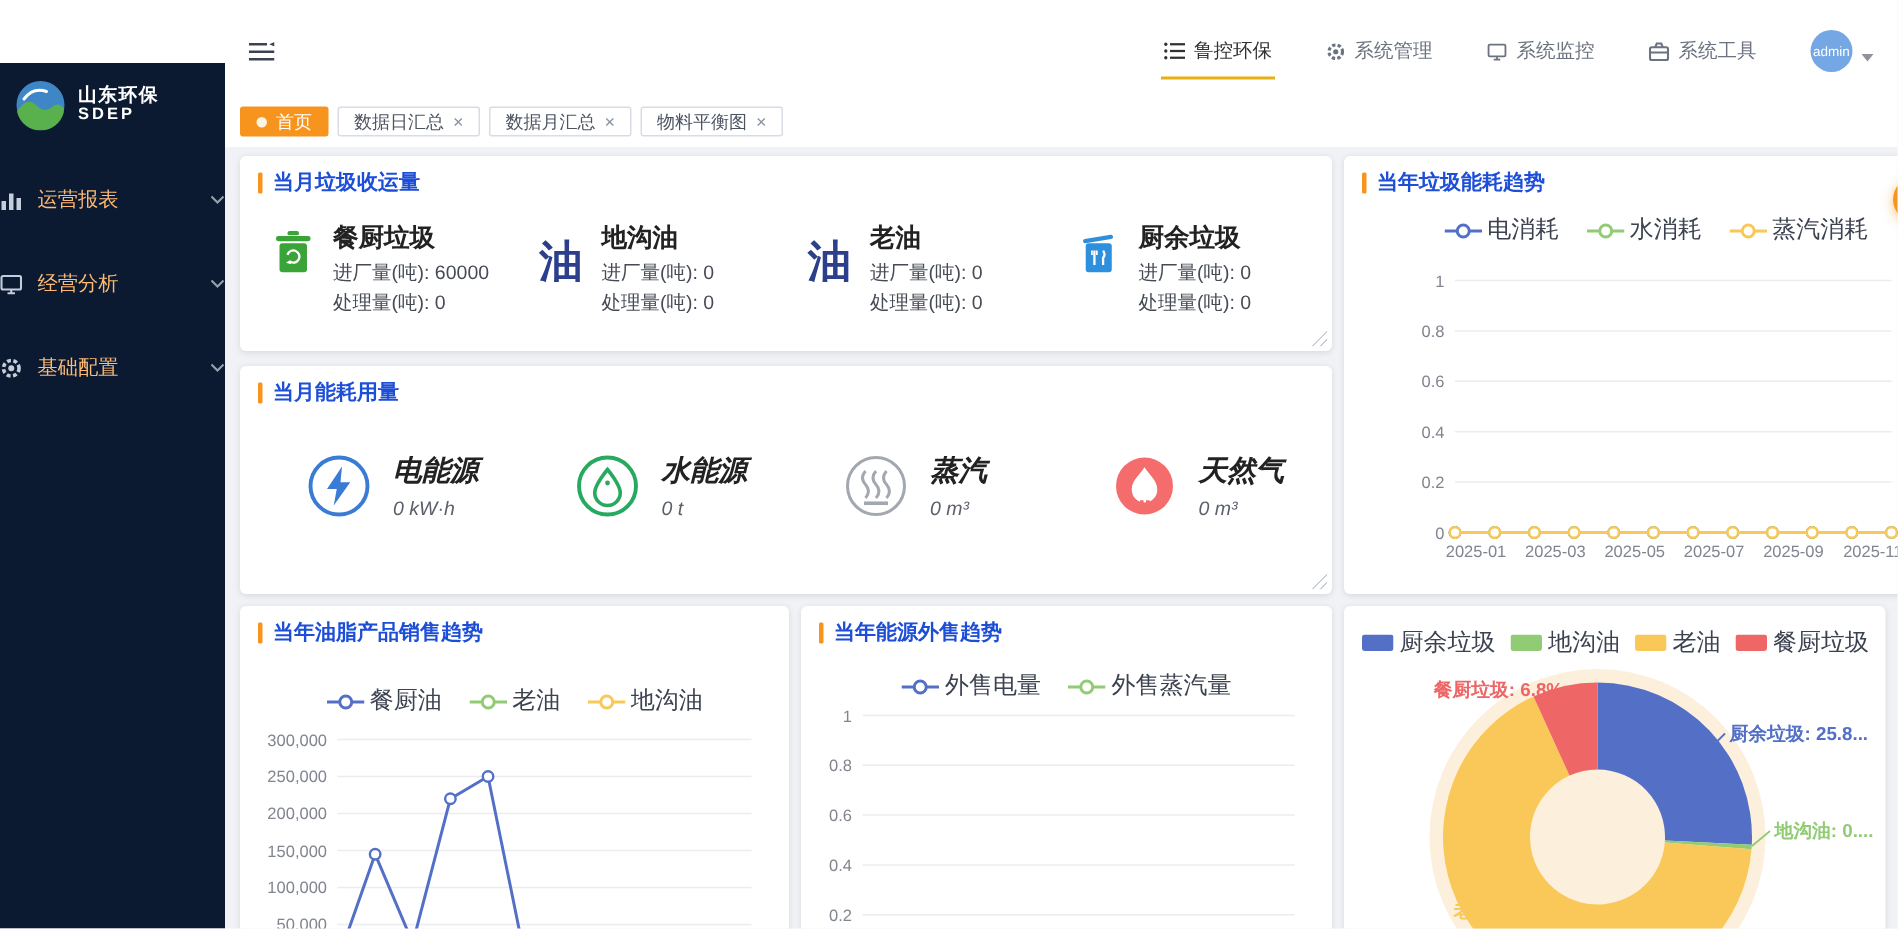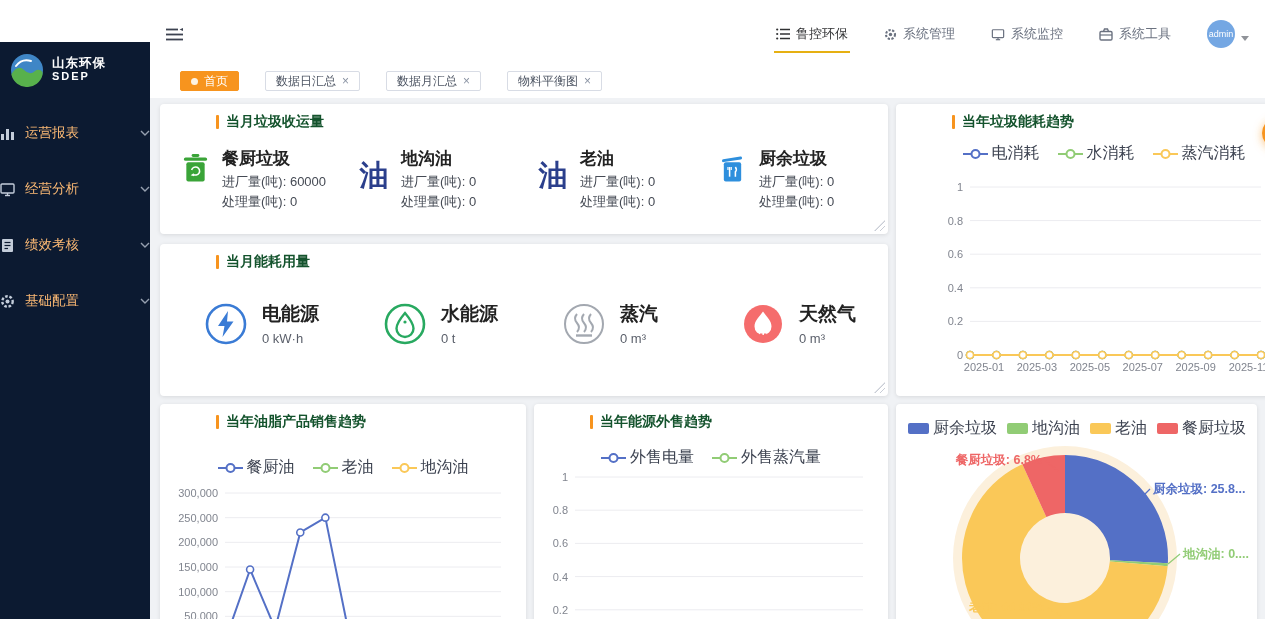--- a/index.html
+++ b/index.html
@@ -24,45 +24,45 @@
   .top-nav{margin-left:auto;display:flex;align-items:center;gap:36px;}
   .nav-item{display:flex;align-items:center;gap:6px;font-size:13px;color:#6b7280;height:38px;position:relative;cursor:pointer;}
   .nav-item.active{color:#303133;}
   .nav-item.active::after{content:"";position:absolute;left:-2px;right:-2px;bottom:0;height:2px;background:#e6b012;}
   .user{display:flex;align-items:center;gap:6px;cursor:pointer;}
   .avatar{width:28px;height:28px;border-radius:50%;background:#74a7e3;color:#fff;font-size:9px;display:flex;align-items:center;justify-content:center;}
   .caret{width:0;height:0;border-left:4px solid transparent;border-right:4px solid transparent;border-top:5px solid #909399;margin-top:8px;}
 
   
   .tabbar{height:26px;background:#fff;display:flex;align-items:center;gap:6px;padding:0 10px 4px;}
-  .tab{display:flex;align-items:center;gap:6px;font-size:12px;height:20px;padding:0 10px;border:1px solid #d8dce5;border-radius:2px;background:#fff;color:#4c5462;cursor:pointer;box-sizing:border-box;margin-left:20px;}
+  .tab{display:flex;align-items:center;gap:6px;font-size:12px;height:20px;padding:0 10px;border:1px solid #d8dce5;border-radius:2px;background:#fff;color:#4c5462;cursor:pointer;box-sizing:border-box;}
   .tab.active{background:#f7941e;border-color:#f7941e;color:#fff;}
   .tab-dot{width:7px;height:7px;border-radius:50%;background:#fdf3e3;}
   .tab-x{font-size:12px;line-height:1;color:#8a93a3;}
 
   
   .content{position:relative;flex:1;}
   .card{position:absolute;background:#fff;border-radius:4px;box-shadow:0 1px 4px rgba(0,0,0,.10);box-sizing:border-box;}
   .card-a{left:10px;top:6px;width:728px;height:130px;}
   .card-b{left:746px;top:6px;width:416px;height:292px;}
   .card-c{left:10px;top:146px;width:728px;height:152px;}
   .card-d{left:10px;top:306px;width:366px;height:300px;overflow:hidden;}
   .card-e{left:384px;top:306px;width:354px;height:300px;overflow:hidden;}
   .card-f{left:746px;top:306px;width:361px;height:300px;overflow:hidden;}
-  .card-title{display:flex;align-items:center;gap:7px;padding:9px 12px 0;font-size:14px;font-weight:600;color:#14532d;margin-left:44px;}
+  .card-title{display:flex;align-items:center;gap:7px;padding:9px 12px 0;font-size:14px;font-weight:600;color:#1d4ed8;}
   .accent{width:3px;height:14px;background:#f7941e;border-radius:1px;}
 
   .stat-row{display:flex;padding:16px 6px 0;}
   .stat{flex:1;display:flex;gap:12px;padding-left:14px;align-items:flex-start;}
   .stat-icon{width:30px;display:flex;justify-content:center;margin-top:6px;}
   .oil-char{font-size:29px;font-weight:bold;color:#2b3f8c;line-height:1;margin-top:8px;}
   .stat-name{font-size:17px;font-weight:bold;color:#222;margin-bottom:2px;}
   .stat-line{font-size:13px;color:#454a54;line-height:1.5;}
 
-  .energy-row{display:flex;padding:30px 6px 0;}
+  .energy-row{display:flex;padding:30px 6px 0;font-style:italic;}
   .energy{flex:1;display:flex;gap:14px;align-items:center;padding-left:38px;}
   .energy-name{font-size:19px;font-weight:bold;color:#222;}
   .energy-value{font-size:13px;color:#5a5f6a;margin-top:4px;}
 
   .chart-legend{display:flex;justify-content:center;align-items:center;gap:18px;margin-top:12px;font-size:16px;color:#3c4250;}
   .legend-item{display:flex;align-items:center;gap:4px;cursor:pointer;}
   .card-d .chart-legend{margin-top:26px;}
   .card-e .chart-legend{margin-top:16px;text-align:center;}
   .card-f .chart-legend{justify-content:flex-start;padding-left:12px;gap:10px;margin-top:14px;}
   .chart-plot{display:flex;justify-content:center;margin-top:2px;}
@@ -100,32 +100,20 @@
             <polyline points="1,1 5,5 9,1" fill="none" stroke="#c4cdda" stroke-width="1.4"></polyline>
           </svg>
       </div>
       <div class="menu-item">
         <svg width="15" height="15" viewBox="0 0 15 15">
             <rect x="1" y="2" width="13" height="9" rx="1" fill="none" stroke="#c4cdda" stroke-width="1.4"></rect>
             <line x1="5" y1="13.5" x2="10" y2="13.5" stroke="#c4cdda" stroke-width="1.4"></line>
             <line x1="7.5" y1="11" x2="7.5" y2="13.5" stroke="#c4cdda" stroke-width="1.4"></line>
           </svg>
         <span>经营分析</span>
-        <svg class="chev" width="10" height="6" viewBox="0 0 10 6">
-            <polyline points="1,1 5,5 9,1" fill="none" stroke="#c4cdda" stroke-width="1.4"></polyline>
-          </svg>
-      </div>
-      <div class="menu-item">
-        <svg width="15" height="15" viewBox="0 0 15 15">
-            <rect x="2" y="1" width="11" height="13" rx="1" fill="#c4cdda"></rect>
-            <line x1="4.5" y1="4.5" x2="10.5" y2="4.5" stroke="#0c1a31" stroke-width="1.2"></line>
-            <line x1="4.5" y1="7.5" x2="10.5" y2="7.5" stroke="#0c1a31" stroke-width="1.2"></line>
-            <line x1="4.5" y1="10.5" x2="8" y2="10.5" stroke="#0c1a31" stroke-width="1.2"></line>
-          </svg>
-        <span>绩效考核</span>
         <svg class="chev" width="10" height="6" viewBox="0 0 10 6">
             <polyline points="1,1 5,5 9,1" fill="none" stroke="#c4cdda" stroke-width="1.4"></polyline>
           </svg>
       </div>
       <div class="menu-item">
         <svg width="15" height="15" viewBox="0 0 15 15">
             <circle cx="7.5" cy="7.5" r="5.2" fill="none" stroke="#c4cdda" stroke-width="2.4" stroke-dasharray="2.6 1.7"></circle>
             <circle cx="7.5" cy="7.5" r="2" fill="#c4cdda"></circle>
           </svg>
         <span>基础配置</span>

